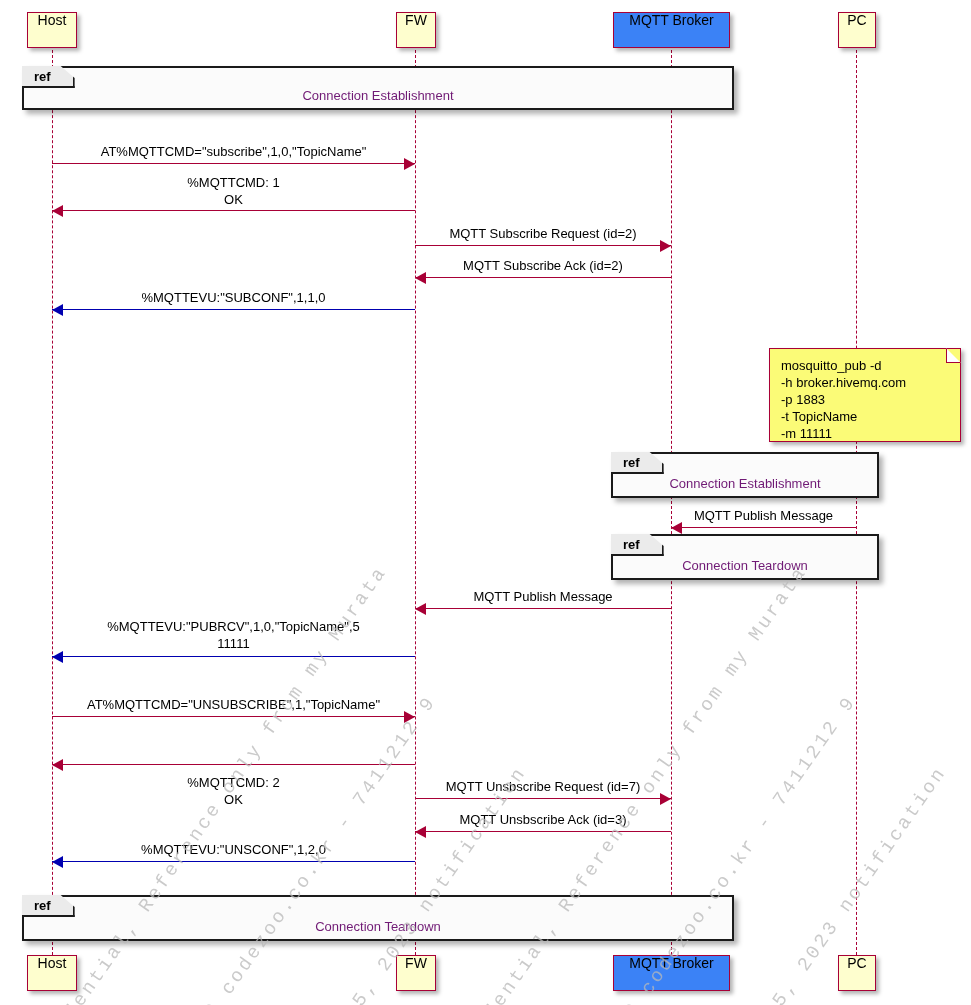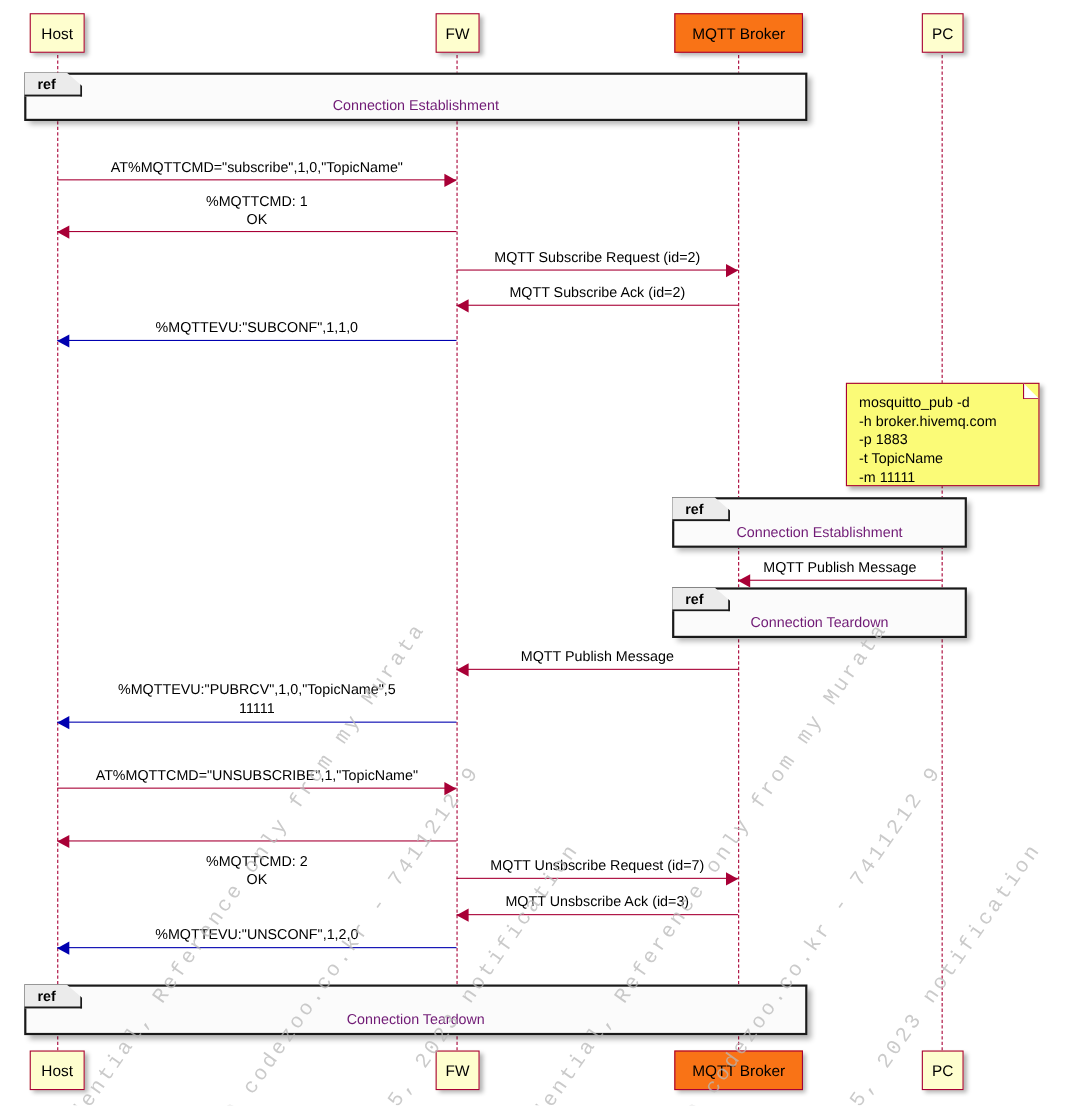--- a/index.html
+++ b/index.html
@@ -43,26 +43,25 @@
   .participant{
     position:absolute;
     box-sizing:border-box;
     border:1.5px solid #a80036;
     background:#fefece;
     color:#000;
     font-size:14px;
     text-align:center;
     line-height:1.0;
     display:flex;
-    align-items:center;
     justify-content:center;
     box-shadow:3px 3px 4px rgba(0,0,0,.30);
     z-index:20;
   }
-  .participant.green{ background:#f97316; }
+  .participant.green{ background:#3b82f6; }
   
   .ref{
     position:absolute;
     box-sizing:border-box;
     border:2px solid #1a1a1a;
     background:#fbfbfb;
     box-shadow:4px 4px 5px rgba(0,0,0,.30);
     z-index:15;
   }
   .ref .ref-tab{
@@ -223,21 +222,21 @@
       <div class="msg-label" style="left: 415px; width: 256px; top: 778px;">MQTT Unsbscribe Request (id=7)</div>
       <div class="msg" style="left: 415px; top: 831px; width: 256px;"></div>
       <div class="arrow-head left" style="top: 826px; left: 415px;"></div>
       <div class="msg-label" style="left: 415px; width: 256px; top: 811px;">MQTT Unsbscribe Ack (id=3)</div>
       <div class="msg blue" style="left: 52px; top: 861px; width: 363px;"></div>
       <div class="arrow-head left blue" style="top: 856px; left: 52px;"></div>
       <div class="msg-label" style="left: 52px; width: 363px; top: 841px;">%MQTTEVU:"UNSCONF",1,2,0</div>
     </div>
 
   <div id="notes">
-      <div class="note" style="left: 769px; top: 348px; width: 176px; height: 94px;"><div style="white-space: pre-line;">mosquitto_pub -d
+      <div class="note" style="left: 769px; top: 348px; width: 192px; height: 94px;"><div style="white-space: pre-line;">mosquitto_pub -d
 -h broker.hivemq.com
 -p 1883
 -t TopicName
 -m 11111</div><div class="fold"></div></div>
     </div>
 
   <div id="participants">
       <div class="participant" style="left: 27px; top: 12px; width: 50px; height: 36px;">
         <span>Host</span>
       </div>

